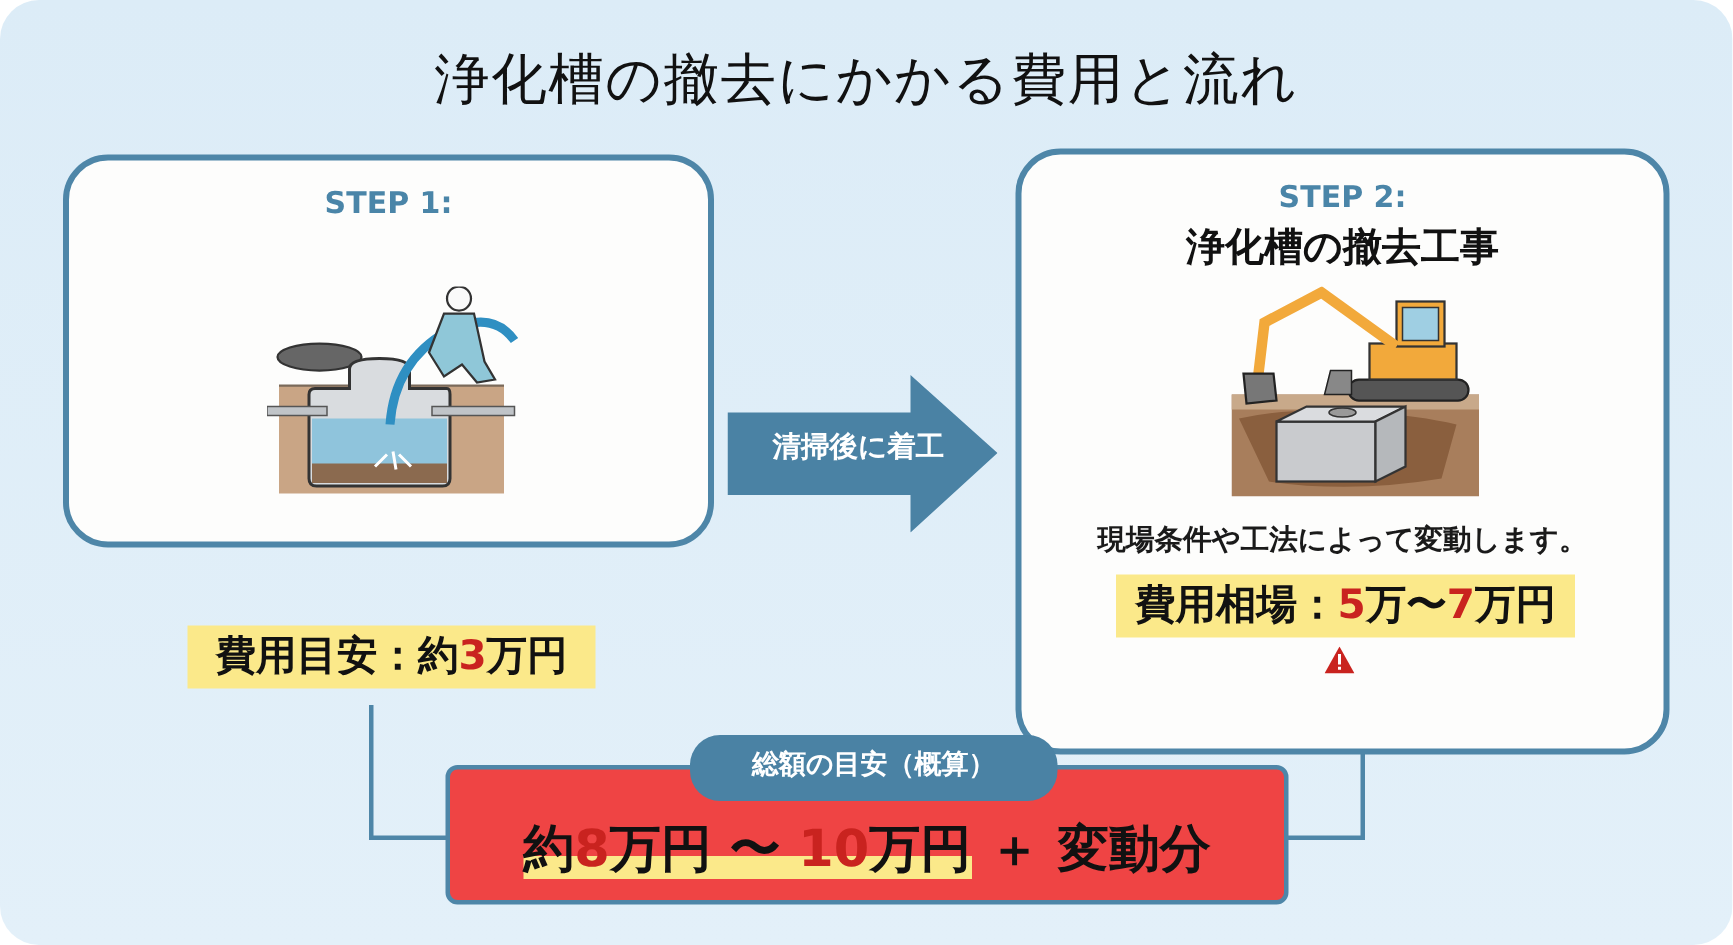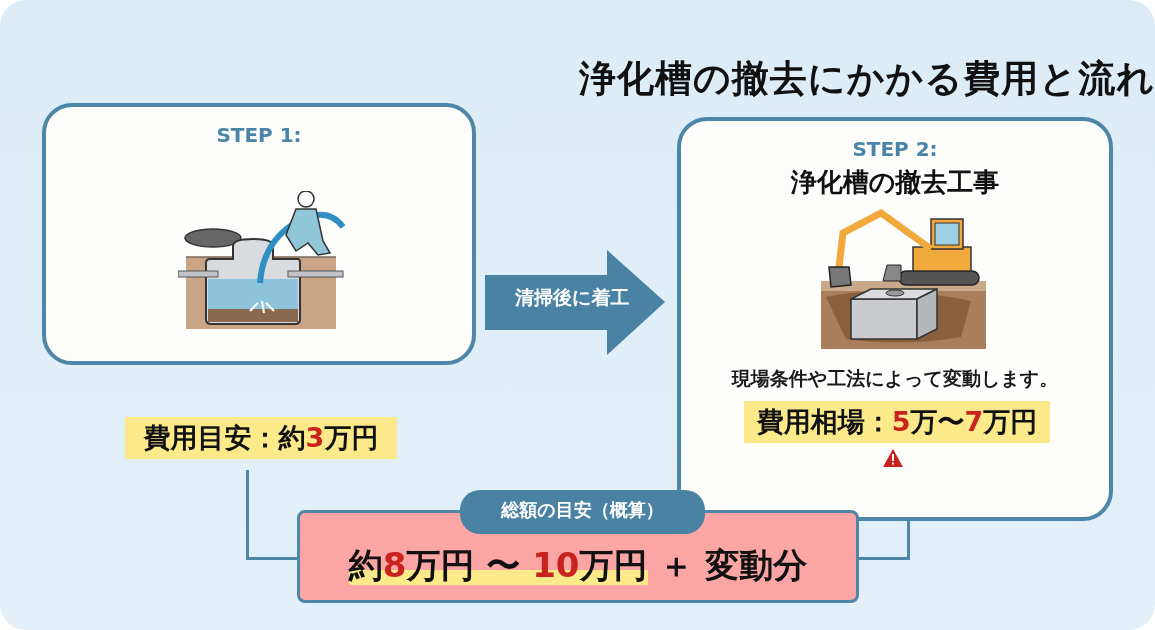--- a/index.html
+++ b/index.html
@@ -7,29 +7,29 @@
     width:1155px; height:630px; position:relative; overflow:hidden;
     background:#ffffff;
     font-family:"DejaVu Sans", "Liberation Sans", sans-serif;
   }
   .canvas {
     position:absolute; left:0; top:0; width:1155px; height:630px;
     background:linear-gradient(180deg,#dcecf7 0%,#e3f0f9 100%);
     border-radius:26px;
   }
   .title {
-    position:absolute; left:0; top:28px; width:1155px; text-align:right;
-    font-size:37px; font-weight:bold; color:#111; letter-spacing:1px;margin-top:26px;
+    position:absolute; left:0; top:28px; width:1155px; text-align:center;
+    font-size:37px; font-weight:normal; color:#111; letter-spacing:1px;
   }
   .card {
     position:absolute; background:#fdfdfc;
     border:4px solid #4e86a8; border-radius:30px; box-sizing:border-box;
   }
   .card1 { left:42px; top:103px; width:434px; height:262px; }
-  .card2 { left:677px; top:117px; width:436px; height:404px; }
+  .card2 { left:677px; top:99px; width:436px; height:404px; }
   .step-label {
     position:absolute; left:0; width:100%; text-align:center;
     top:16px; font-size:20px; font-weight:bold; color:#4a85a8;
   }
   .step-title {
     position:absolute; left:0; width:100%; text-align:center;
     top:44px; font-size:26px; font-weight:bold; color:#111;
   }
   .req { color:#c9231f; }
   .illus { position:absolute; }
@@ -53,21 +53,21 @@
   .arrow-label {
     position:absolute; left:485px; top:285px; width:160px; text-align:left;
     padding-left:30px; box-sizing:border-box;
     font-size:19px; font-weight:bold; color:#ffffff;
   }
   .connector {
     position:absolute; border:3px solid #4e86a8; border-top:none; box-sizing:border-box;
   }
   .total-box {
     position:absolute; left:297px; top:510px; width:562px; height:93px;
-    background:#fca5a5; border:3px solid #4e86a8; border-radius:8px; box-sizing:border-box;
+    background:#ef4444; border:3px solid #4e86a8; border-radius:8px; box-sizing:border-box;
   }
   .total-badge {
     position:absolute; left:460px; top:490px; width:245px; height:44px;
     background:#4a82a4; border-radius:20px; color:#ffffff;
     font-size:18px; font-weight:bold; text-align:center; line-height:40px;
   }
   .total-text {
     position:absolute; left:0; top:30px; width:100%; text-align:center;
     font-size:34px; font-weight:bold; color:#111; white-space:nowrap;
   }

